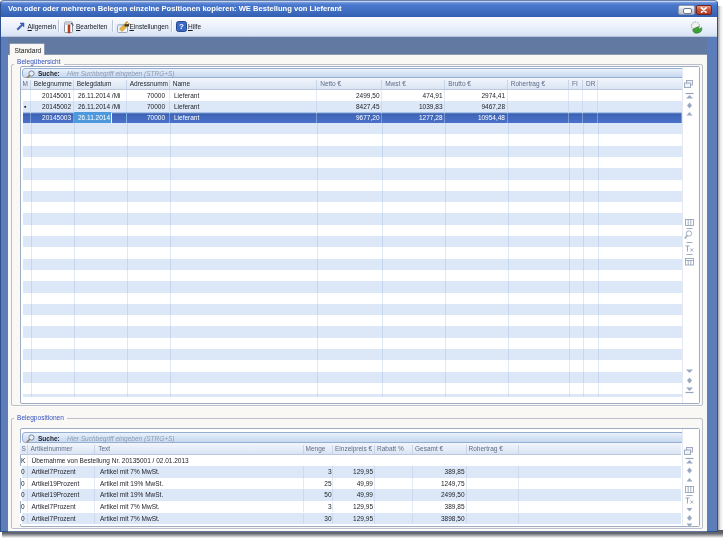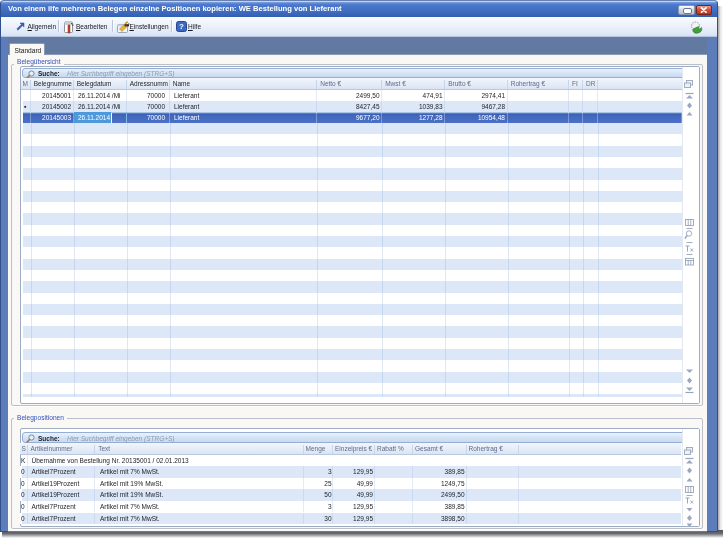--- a/index.html
+++ b/index.html
@@ -43,21 +43,21 @@
 .d0{left:0;width:8px} .d1{left:8px;width:67.5px} .d2{left:75.5px;width:208.5px} .d3{left:284px;width:29.5px} .d4{left:313.5px;width:42px} .d5{left:355.5px;width:38px} .d6{left:393.5px;width:53.5px} .d7{left:447px;width:52px} .d8{left:499px;width:162px;border-right:none}
 .stripes1 { position:absolute; left:2px; width:659px; background:repeating-linear-gradient(180deg,#dce7f7 0px,#dce7f7 11.3px,#ffffff 11.3px,#ffffff 22.6px); }
 .vsep { position:absolute; width:1px; background:rgba(150,175,215,0.30); }
 .iconstrip { position:absolute; top:0; right:0px; width:17px; bottom:0; background:#fff; border-left:1px solid #e4e8f0; }
 </style>
 </head>
 <body>
 <div id="shadR"></div>
 <div id="shadB"></div>
 <div id="win">
-  <div id="title">Von einem ilfe mehreren Belegen einzelne Positionen kopieren: WE Bestellung von Lieferant</div>
+  <div id="title">Von oder oder mehreren Belegen einzelne Positionen kopieren: WE Bestellung von Lieferant</div>
   <div id="btnMax" class="winbtn"></div>
   <div id="btnClose" class="winbtn">
       <svg width="14" height="8.5" viewBox="0 0 14 8.5" style="position:absolute;left:0;top:0">
         <path d="M4.5 1.8 L9 6.2 M9 1.8 L4.5 6.2" stroke="#fff" stroke-width="1.7" stroke-linecap="round"></path>
       </svg>
     </div>
   <div id="toolbar">
     <svg class="tbic" style="position:absolute;left:15px;top:4.5px" width="9" height="9" viewBox="0 0 9 9">
         <path d="M8 1 L8 5 L6.6 3.6 L2 8.2 L0.8 7 L5.4 2.4 L4 1 Z" fill="#3a64bc" stroke="#2b4d9a" stroke-width="0.5"></path>
       </svg>

